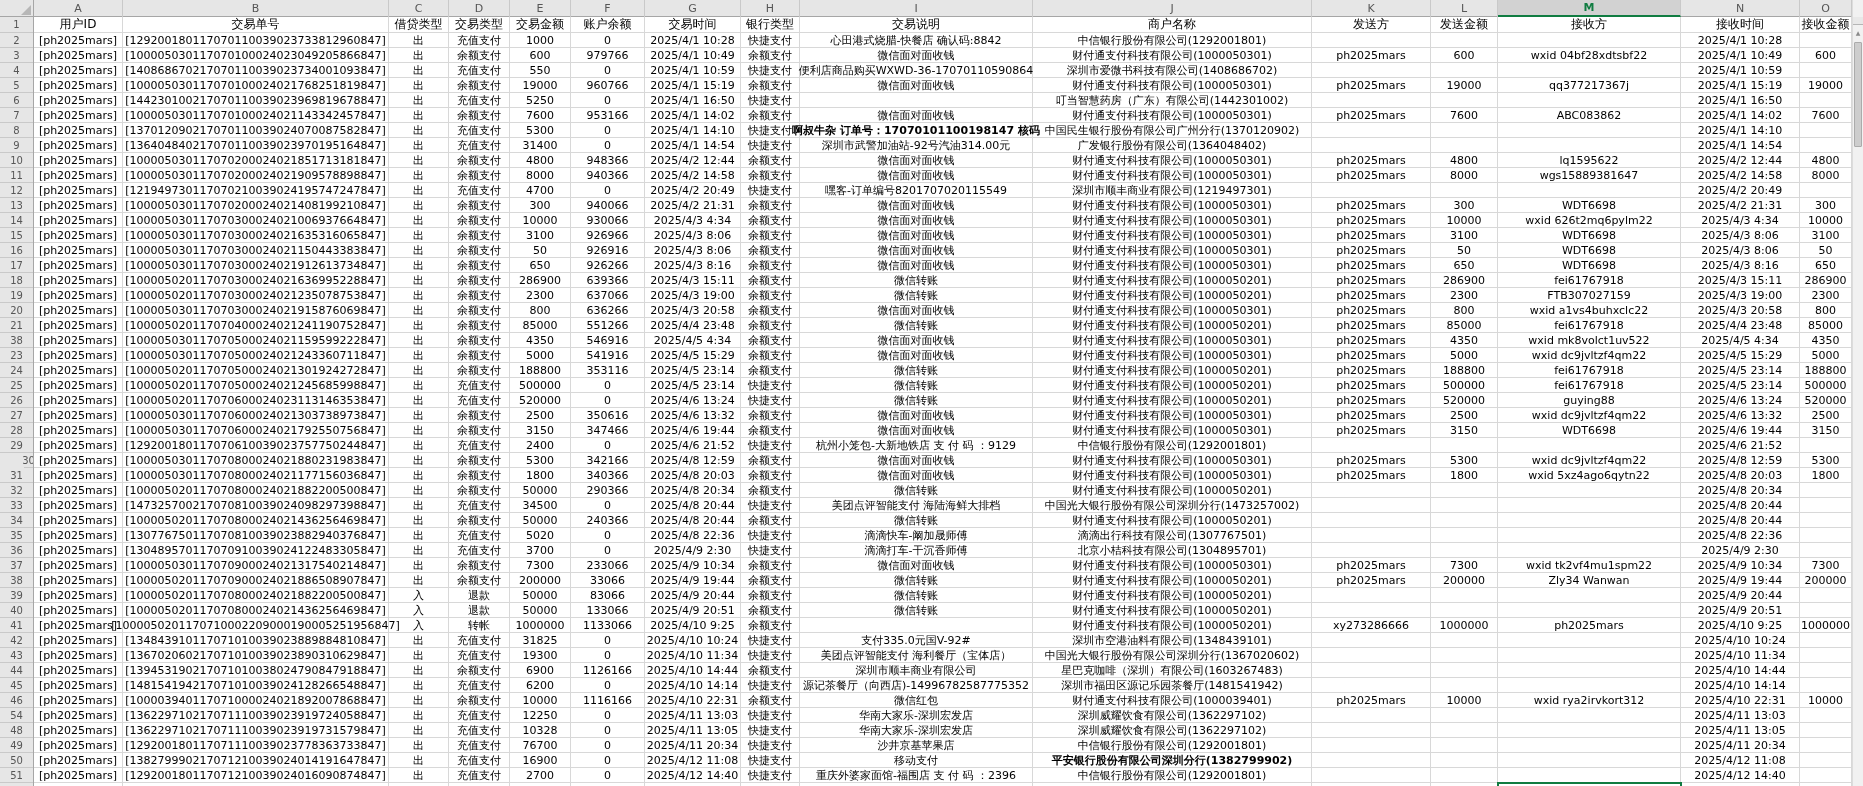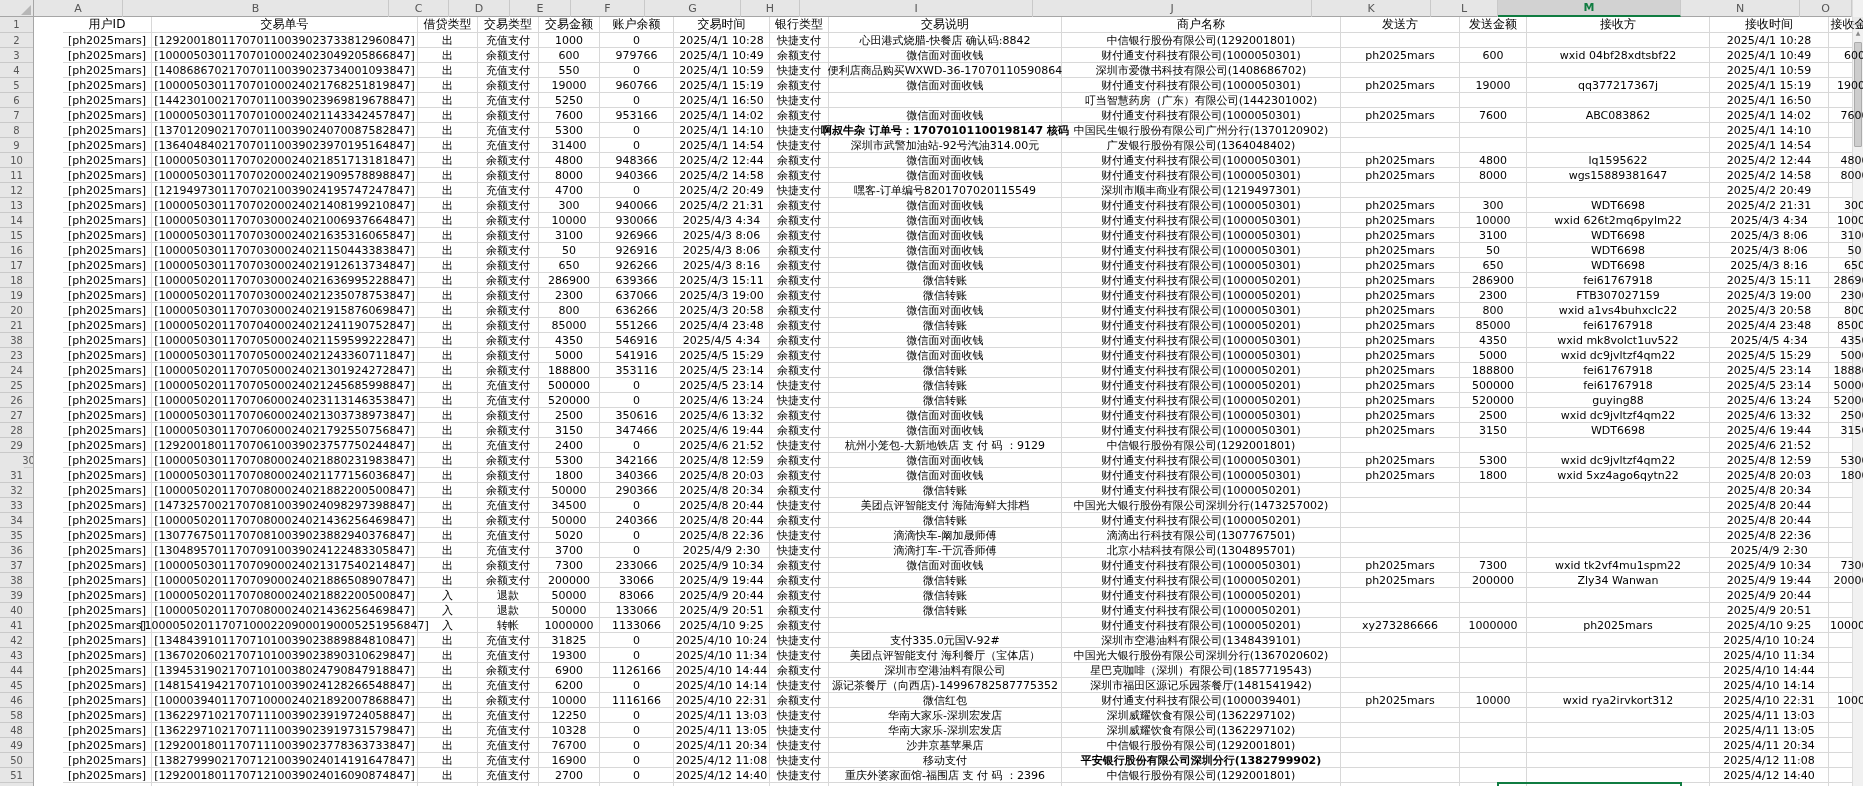--- a/index.html
+++ b/index.html
@@ -14,21 +14,21 @@
   .colhdr{flex:none;box-sizing:border-box;border-right:1px solid #c9c9c9;height:17px;
        display:flex;align-items:center;justify-content:center;font-size:11px;color:#565656;line-height:17px;}
   .colhdr.sel{background:var(--header-sel-bg);color:var(--accent);border-bottom:2px solid var(--accent);font-weight:bold;}
   
   #row-headers{position:absolute;left:0;top:17px;width:34px;bottom:0;background:var(--header-bg);
        border-right:1px solid #a6a6a6;box-sizing:border-box;overflow:hidden;}
   .rowhdr{box-sizing:border-box;border-bottom:1px solid #c9c9c9;display:flex;align-items:center;
        justify-content:center;font-size:10px;color:#565656;}
   
   #grid{position:absolute;left:34px;top:17px;width:1818px;bottom:0;overflow:visible;}
-  .row{display:flex;width:1514px;padding-left:29px;}
+  .row{display:flex;width:1514px;}
   .c{flex:none;box-sizing:border-box;border-right:1px solid var(--grid);border-bottom:1px solid var(--grid);
      display:flex;align-items:center;justify-content:center;font-size:11px;color:#000;
      white-space:nowrap;overflow:visible;}
   .c .t{position:relative;z-index:2;white-space:nowrap;}
   .row.fields .c{font-size:12px;}
   
   #active-cell{position:absolute;box-sizing:border-box;border:2px solid var(--accent);border-bottom:none;z-index:5;}
   
   #vscroll{position:absolute;right:0;top:0;width:11px;height:786px;background:#f1f1f1;
        border-left:1px solid #dcdcdc;box-sizing:border-box;}
@@ -102,21 +102,21 @@
       <div class="rowhdr" style="height: 15px;">37</div>
       <div class="rowhdr" style="height: 15px;">38</div>
       <div class="rowhdr" style="height: 15px;">39</div>
       <div class="rowhdr" style="height: 15px;">40</div>
       <div class="rowhdr" style="height: 15px;">41</div>
       <div class="rowhdr" style="height: 15px;">42</div>
       <div class="rowhdr" style="height: 15px;">43</div>
       <div class="rowhdr" style="height: 15px;">44</div>
       <div class="rowhdr" style="height: 15px;">45</div>
       <div class="rowhdr" style="height: 15px;">46</div>
-      <div class="rowhdr" style="height: 15px;">58</div>
+      <div class="rowhdr" style="height: 15px;">54</div>
       <div class="rowhdr" style="height: 15px;">48</div>
       <div class="rowhdr" style="height: 15px;">49</div>
       <div class="rowhdr" style="height: 15px;">50</div>
       <div class="rowhdr" style="height: 15px;">51</div>
       <div class="rowhdr" style="height: 15px;">52</div>
     </div>
   <div id="grid">
 
   <div class="row fields" style="height: 16px;">
         <div class="c" style="width: 89px; height: 16px;">
@@ -2158,24 +2158,24 @@
         <div class="c" style="width: 74px; height: 15px;">
           <span class="t">1126166</span>
         </div>
         <div class="c" style="width: 96px; height: 15px;">
           <span class="t">2025/4/10 14:44</span>
         </div>
         <div class="c" style="width: 59px; height: 15px;">
           <span class="t">余额支付</span>
         </div>
         <div class="c" style="width: 233px; height: 15px;">
-          <span class="t">深圳市空港油料有限公司</span>
-        </div>
-        <div class="c" style="width: 279px; height: 15px;">
-          <span class="t">星巴克咖啡（深圳）有限公司(1857719543)</span>
+          <span class="t">深圳市顺丰商业有限公司</span>
+        </div>
+        <div class="c" style="width: 279px; height: 15px;">
+          <span class="t">星巴克咖啡（深圳）有限公司(1603267483)</span>
         </div>
         <div class="c" style="width: 119px; height: 15px;">
           <span class="t"></span>
         </div>
         <div class="c" style="width: 67px; height: 15px;">
           <span class="t"></span>
         </div>
         <div class="c" style="width: 183px; height: 15px;">
           <span class="t"></span>
         </div>

